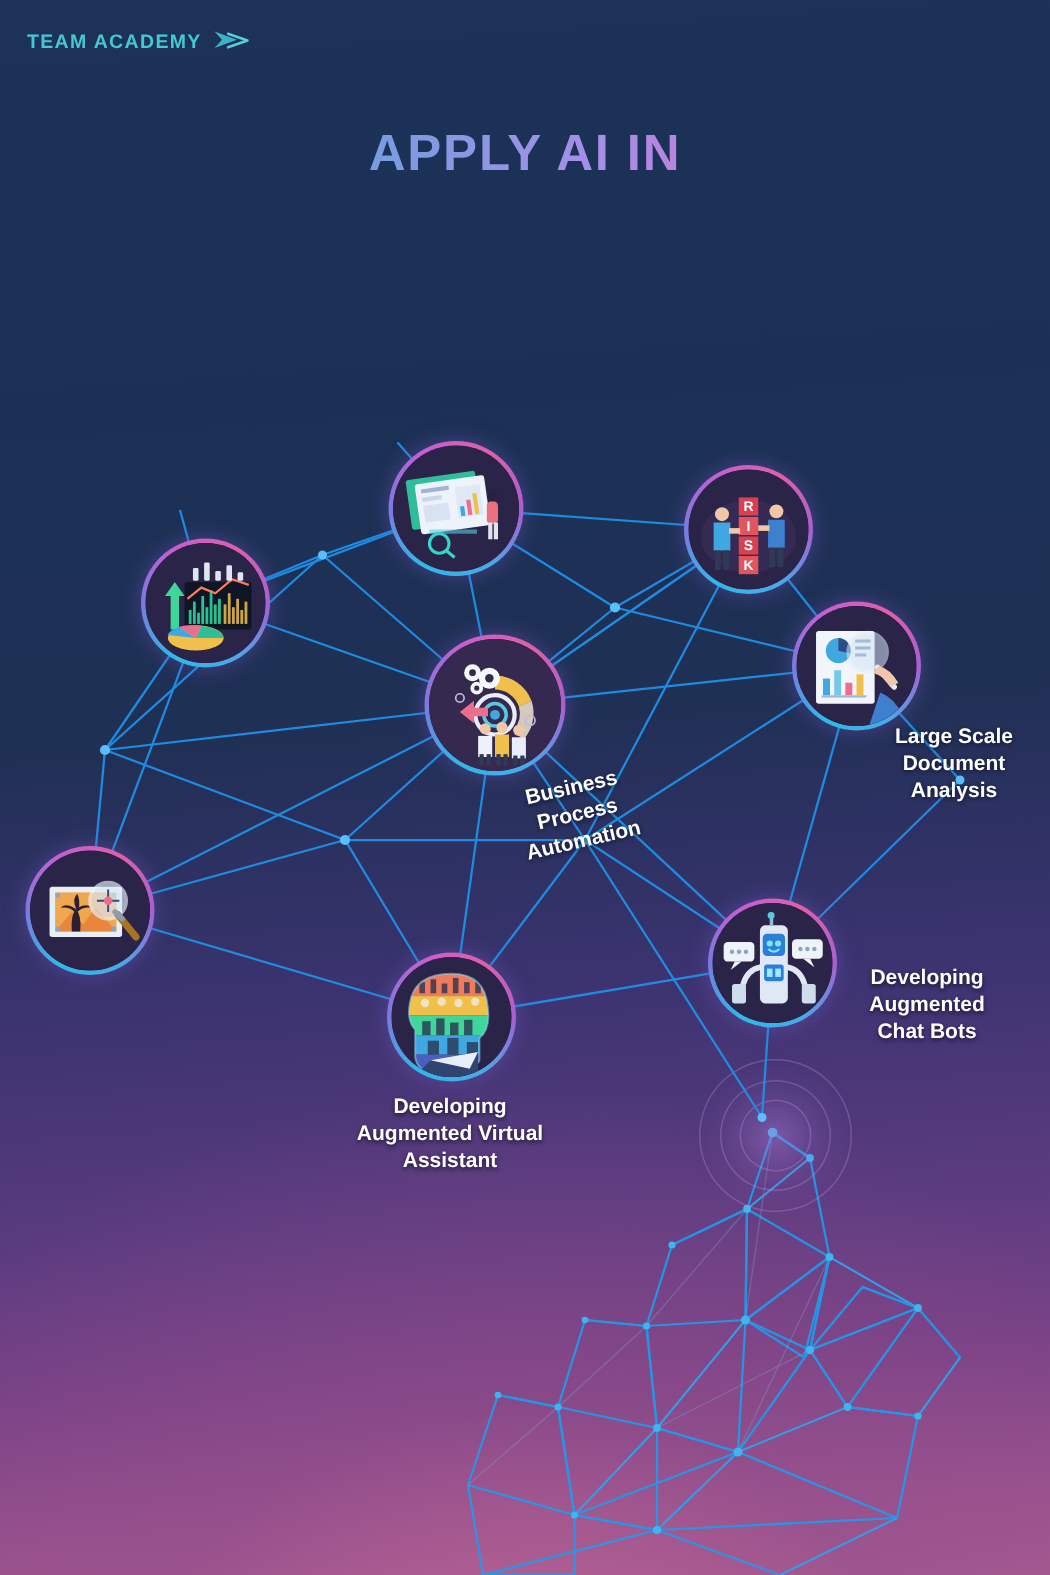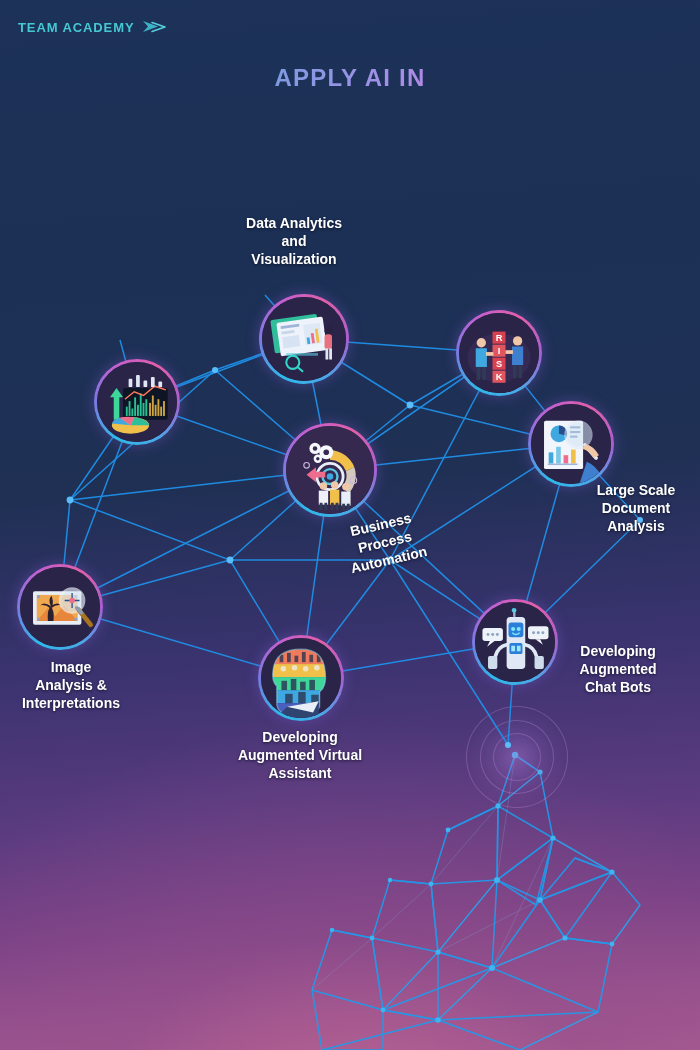--- a/index.html
+++ b/index.html
@@ -32,23 +32,23 @@
     display:flex; align-items:center; gap:7px;
   }
   .brand-text{
     color:#45c8d4; font-size:13px; font-weight:bold;
     letter-spacing:.9px; white-space:nowrap;
   }
   .brand-mark{ display:block; }
 
   
   .title{
-    position:absolute; left:0; right:0; top:64px;
+    position:absolute; left:0; right:0; top:83px;
     text-align:center;
-    font-size:24px; font-weight:bold; letter-spacing:1.2px;
+    font-size:34px; font-weight:bold; letter-spacing:1.2px;
     background:linear-gradient(95deg,#4ec8e0 0%,#6f9fe0 32%,#a88ee6 58%,#d86fd0 78%,#ef5fb8 100%);
     -webkit-background-clip:text; background-clip:text;
     -webkit-text-fill-color:transparent; color:transparent;
   }
 
   
   .layer{ position:absolute; left:0; top:0; width:700px; height:1050px; }
   #net-layer{ z-index:2; }
   #hand-layer{ z-index:1; }
 
@@ -209,23 +209,20 @@
         <line x1="38" y1="75" x2="44" y2="80" stroke="#33d6c8" stroke-width="2.2"></line>
         <g>
           <circle cx="71" cy="36" r="4" fill="#2a2140"></circle>
           <rect x="67" y="40" width="8" height="16" rx="3" fill="#e8707f"></rect>
           <rect x="68" y="55" width="3" height="12" fill="#dfe4ee"></rect>
           <rect x="72" y="55" width="3" height="12" fill="#dfe4ee"></rect>
         </g>
       </svg>
     </div>
   </div>
-  <div class="label" style="left:226px;top:215px;width:136px;">Data Analytics
-and
-Visualization</div>
 
   <div class="node" style="left:456px;top:310px;width:86px;height:86px;">
     <div class="node-inner">
       <svg class="node-art" viewBox="0 0 86 86">
         <rect x="0" y="0" width="86" height="86" fill="#2b2449"></rect>
         <ellipse cx="43" cy="48" rx="34" ry="26" fill="#3a2d58" opacity=".7"></ellipse>
         <g>
           <rect x="36" y="20" width="14" height="13" fill="#d8414f"></rect>
           <rect x="36" y="34" width="14" height="13" fill="#e1555f"></rect>
           <rect x="36" y="48" width="14" height="13" fill="#d8414f"></rect>
@@ -389,23 +386,20 @@
         <g stroke="#2a4e8c" stroke-width="1.4" fill="none">
           <line x1="48" y1="36" x2="64" y2="36"></line>
             <line x1="56" y1="28" x2="56" y2="44"></line>
         </g>
         <circle cx="56" cy="36" r="3" fill="#ef6d8c"></circle>
         <path d="M63 46 L76 62" stroke="#a8741f" stroke-width="5" stroke-linecap="round"></path>
         <path d="M61 44 L66 49" stroke="#8f9cb0" stroke-width="4" stroke-linecap="round"></path>
       </svg>
     </div>
   </div>
-  <div class="label" style="left:4px;top:659px;width:134px;">Image
-Analysis &amp;
-Interpretations</div>
 
   <div class="node" style="left:472px;top:599px;width:86px;height:86px;">
     <div class="node-inner">
       <svg class="node-art" viewBox="0 0 86 86">
         <rect x="0" y="0" width="86" height="86" fill="#2b2449"></rect>
         <rect x="34" y="16" width="20" height="56" rx="4" fill="#dfe8f4"></rect>
         <rect x="36" y="22" width="16" height="16" rx="3" fill="#2c7fd8"></rect>
         <g fill="#7fe8ff">
           <circle cx="41" cy="29" r="2.2"></circle>
             <circle cx="47" cy="29" r="2.2"></circle>

